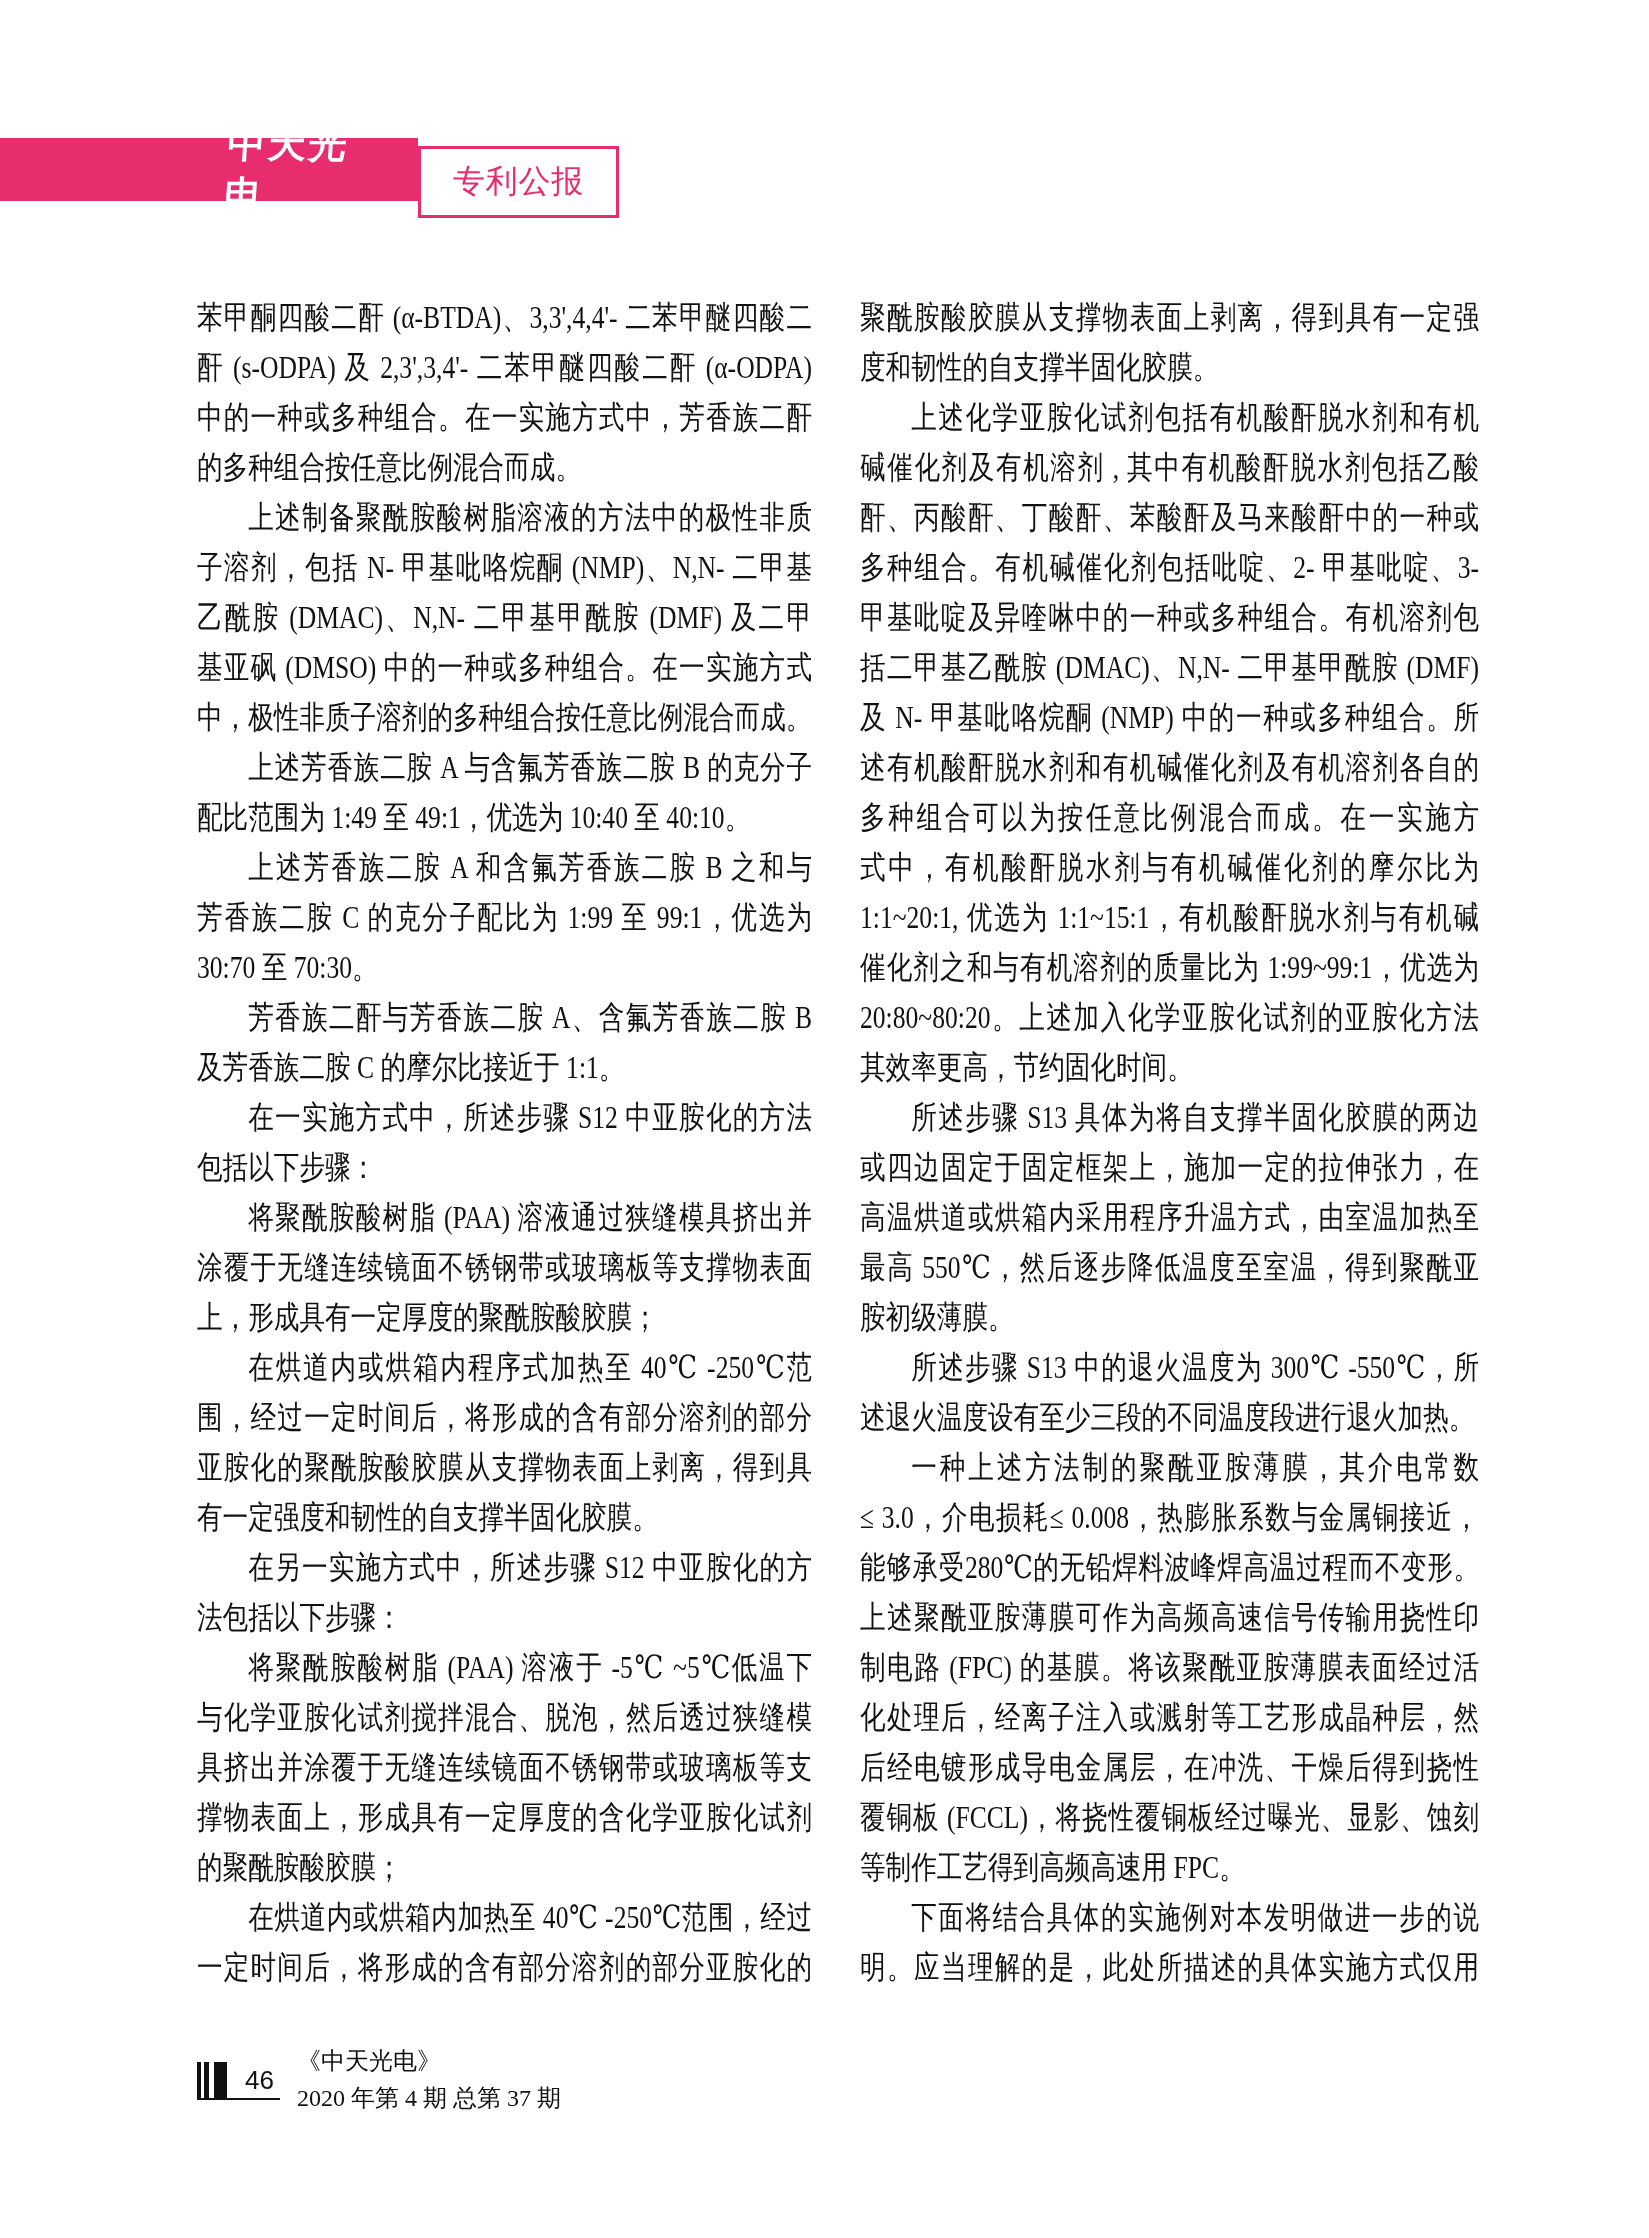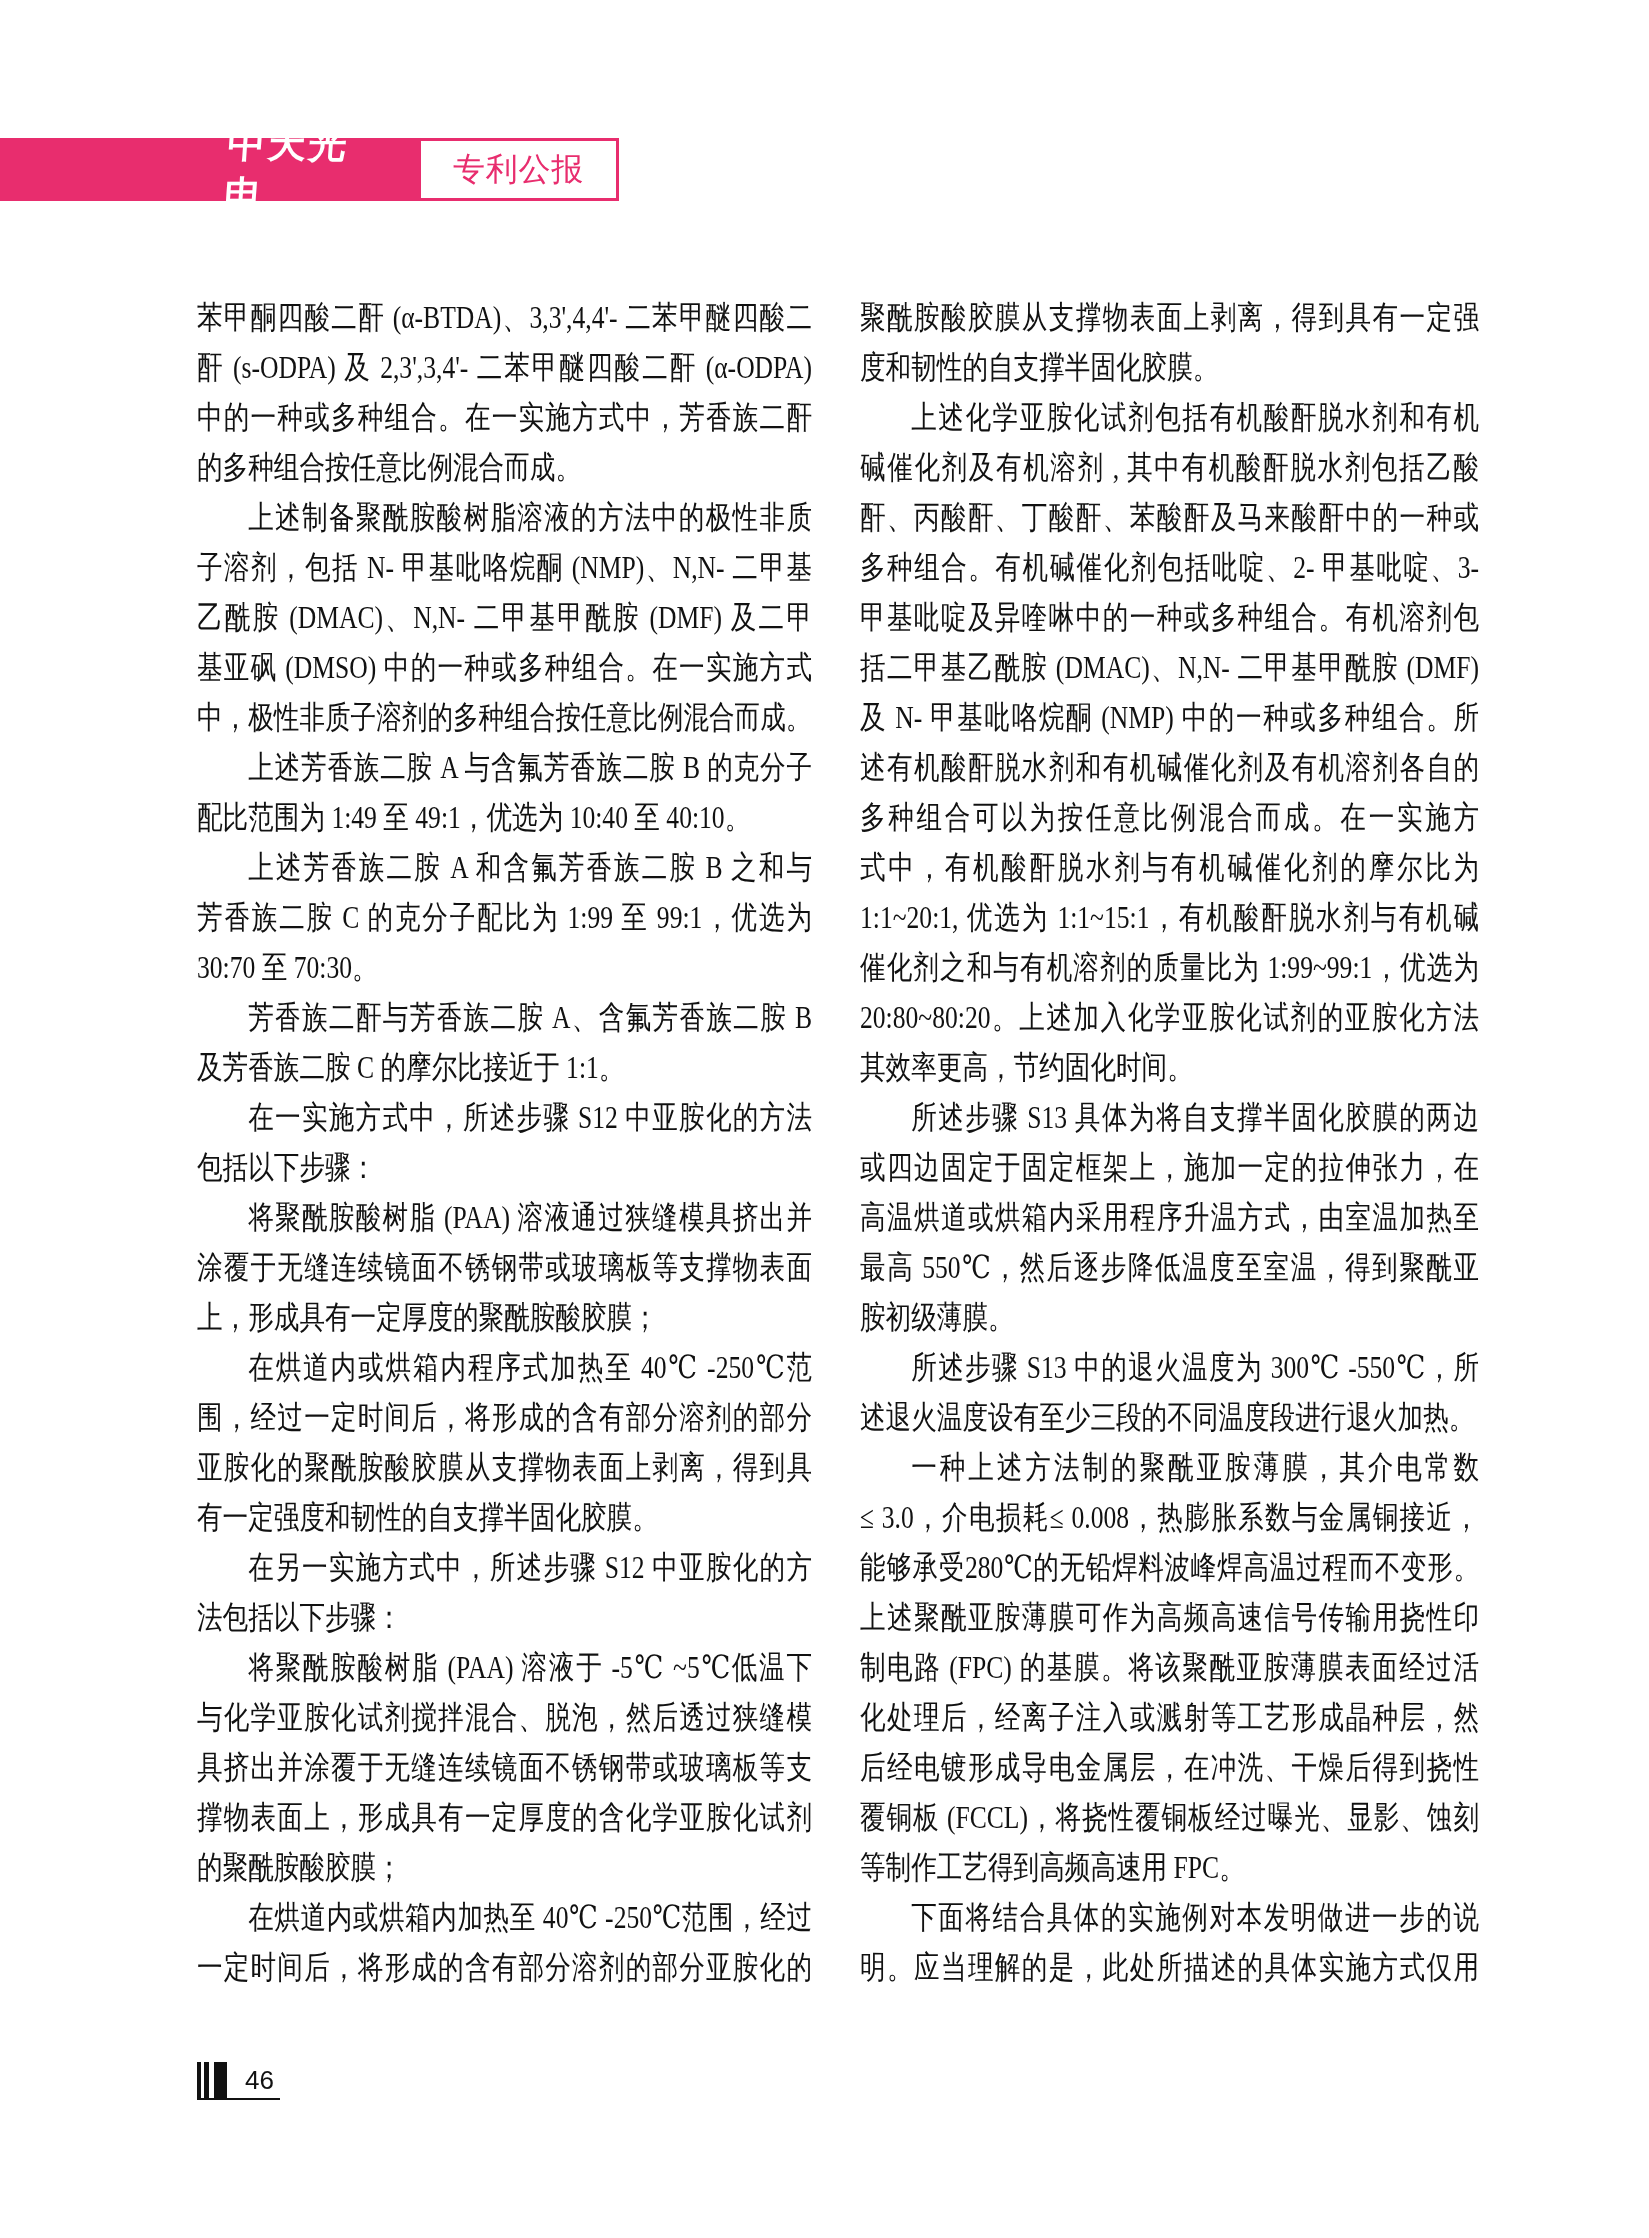--- a/index.html
+++ b/index.html
@@ -17,21 +17,21 @@
   .header-bar { position:absolute; left:0; top:138px; width:619px; height:63px; }
   .bar-pink  { position:absolute; left:0; top:0; width:418px; height:63px; background:var(--accent); }
   .logo {
     position:absolute; left:226px; top:0; width:160px; height:63px;
     display:flex; align-items:center; justify-content:center;
     color:#ffffff; font-weight:bold; font-size:38px; letter-spacing:2.4px;
     font-family:"Liberation Sans","DejaVu Sans",sans-serif;
     transform:skewX(-4deg);
   }
   .badge {
-    position:absolute; left:418px; top:0; width:201px; height:63px;
+    position:absolute; left:418px; top:8px; width:201px; height:72px;
     background:#ffffff; border:3.2px solid var(--accent); box-sizing:border-box;
     display:flex; align-items:center; justify-content:center;
   }
   .badge span {
     color:var(--accent); font-size:32px; letter-spacing:0.8px;
     font-family:"Liberation Sans","DejaVu Sans",sans-serif;
   }
 
   
   .col { position:absolute; top:292px; }
@@ -151,15 +151,19 @@
       <div class="line">明。应当理解的是，此处所描述的具体实施方式仅用</div>
     </div>
 
   <div class="footer-bars">
     <i class="fb1"></i>
       <i class="fb2"></i>
       <i class="fb3"></i>
   </div>
   <div class="footer-page">46</div>
   <div class="footer-rule"></div>
+  <div class="footer-journal">
+    <div>《中天光电》</div>
+    <div>2020 年第 4 期 总第 37 期</div>
+  </div>
 
 </div>
 
 
 </body></html>

